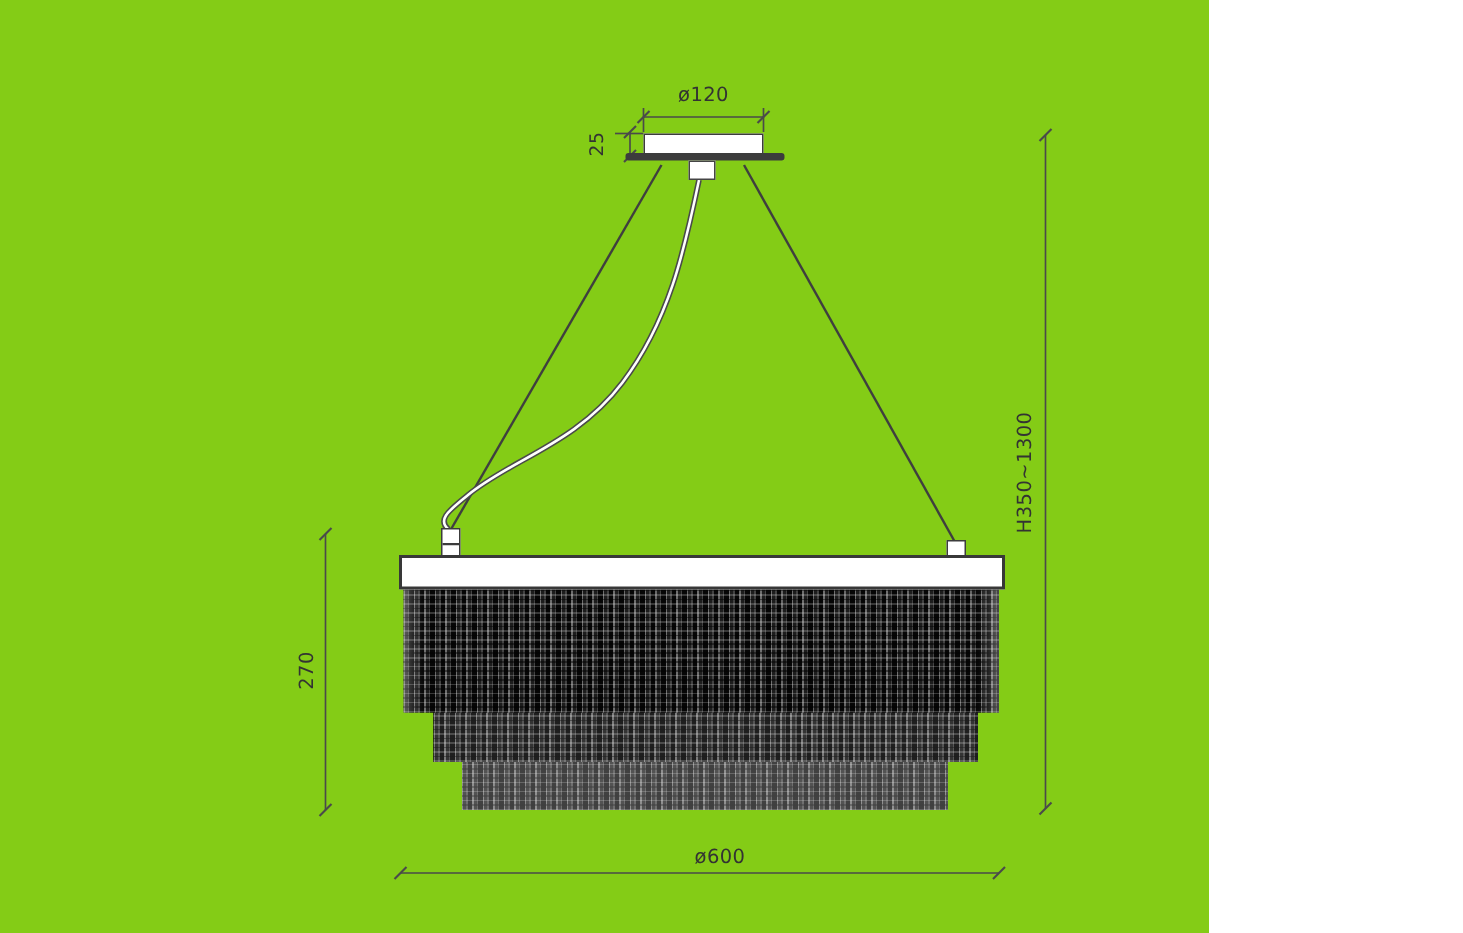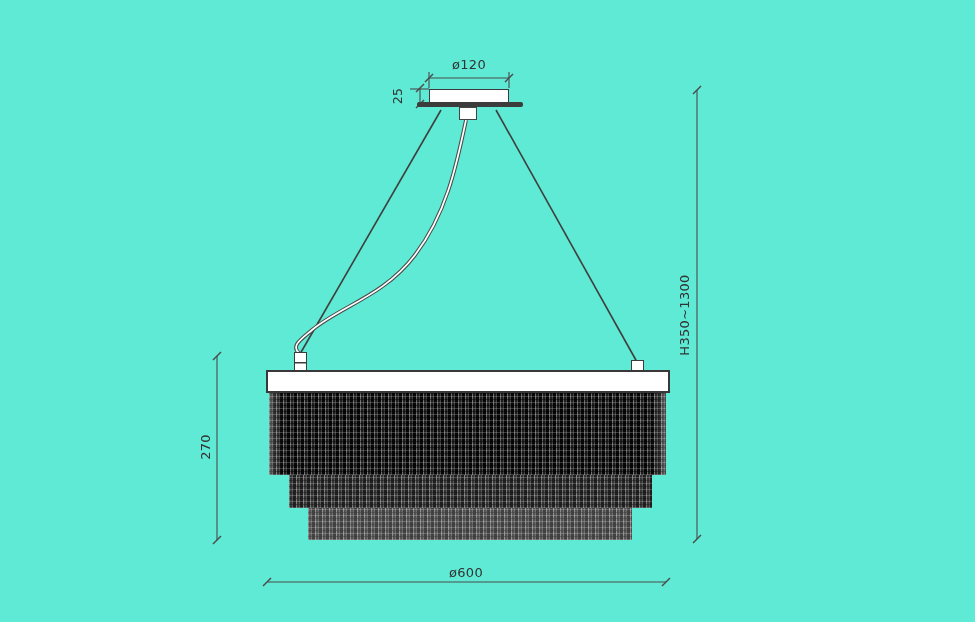--- a/index.html
+++ b/index.html
@@ -1,18 +1,19 @@
 <!DOCTYPE html>
 <html><head>
 <meta charset="utf-8">
 <style>
   html,body{margin:0;padding:0;background:#fff;}
   .stage{
-    position:relative;width:975px;height:622px;background:#5eead4;overflow:hidden;
+    position:relative;width:782px;height:622px;background:#84cc16;overflow:hidden;
     font-family:"DejaVu Sans","Liberation Sans",sans-serif;
+    padding-left:24px;
   }
   .stage svg{position:absolute;left:0;top:0;}
   .dimlabel{
     position:absolute;white-space:nowrap;color:#333;font-size:13px;
     transform:translate(-50%,-50%);letter-spacing:.3px;line-height:1;
   }
   .dimlabel.rot{transform:translate(-50%,-50%) rotate(-90deg);}
   
   .canopy-plate{
     position:absolute;left:429px;top:89px;width:80px;height:14px;
@@ -125,15 +126,15 @@
   <div class="tier tier1 chaintex"></div>
   <div class="rim"></div>
 
   <div class="connector left"></div>
   <div class="connector right"></div>
 
   <div class="dimlabel" style="left:469px;top:64px;">ø120</div>
   <div class="dimlabel rot" style="left:398px;top:96px;font-size:12.5px;">25</div>
   <div class="dimlabel rot" style="left:684px;top:315px;">H350~1300</div>
   <div class="dimlabel rot" style="left:205px;top:447px;">270</div>
-  <div class="dimlabel" style="left:466px;top:572px;">ø600</div>
+  <div class="dimlabel" style="left:480px;top:572px;">ø600</div>
 
 </div>
 
 </body></html>

